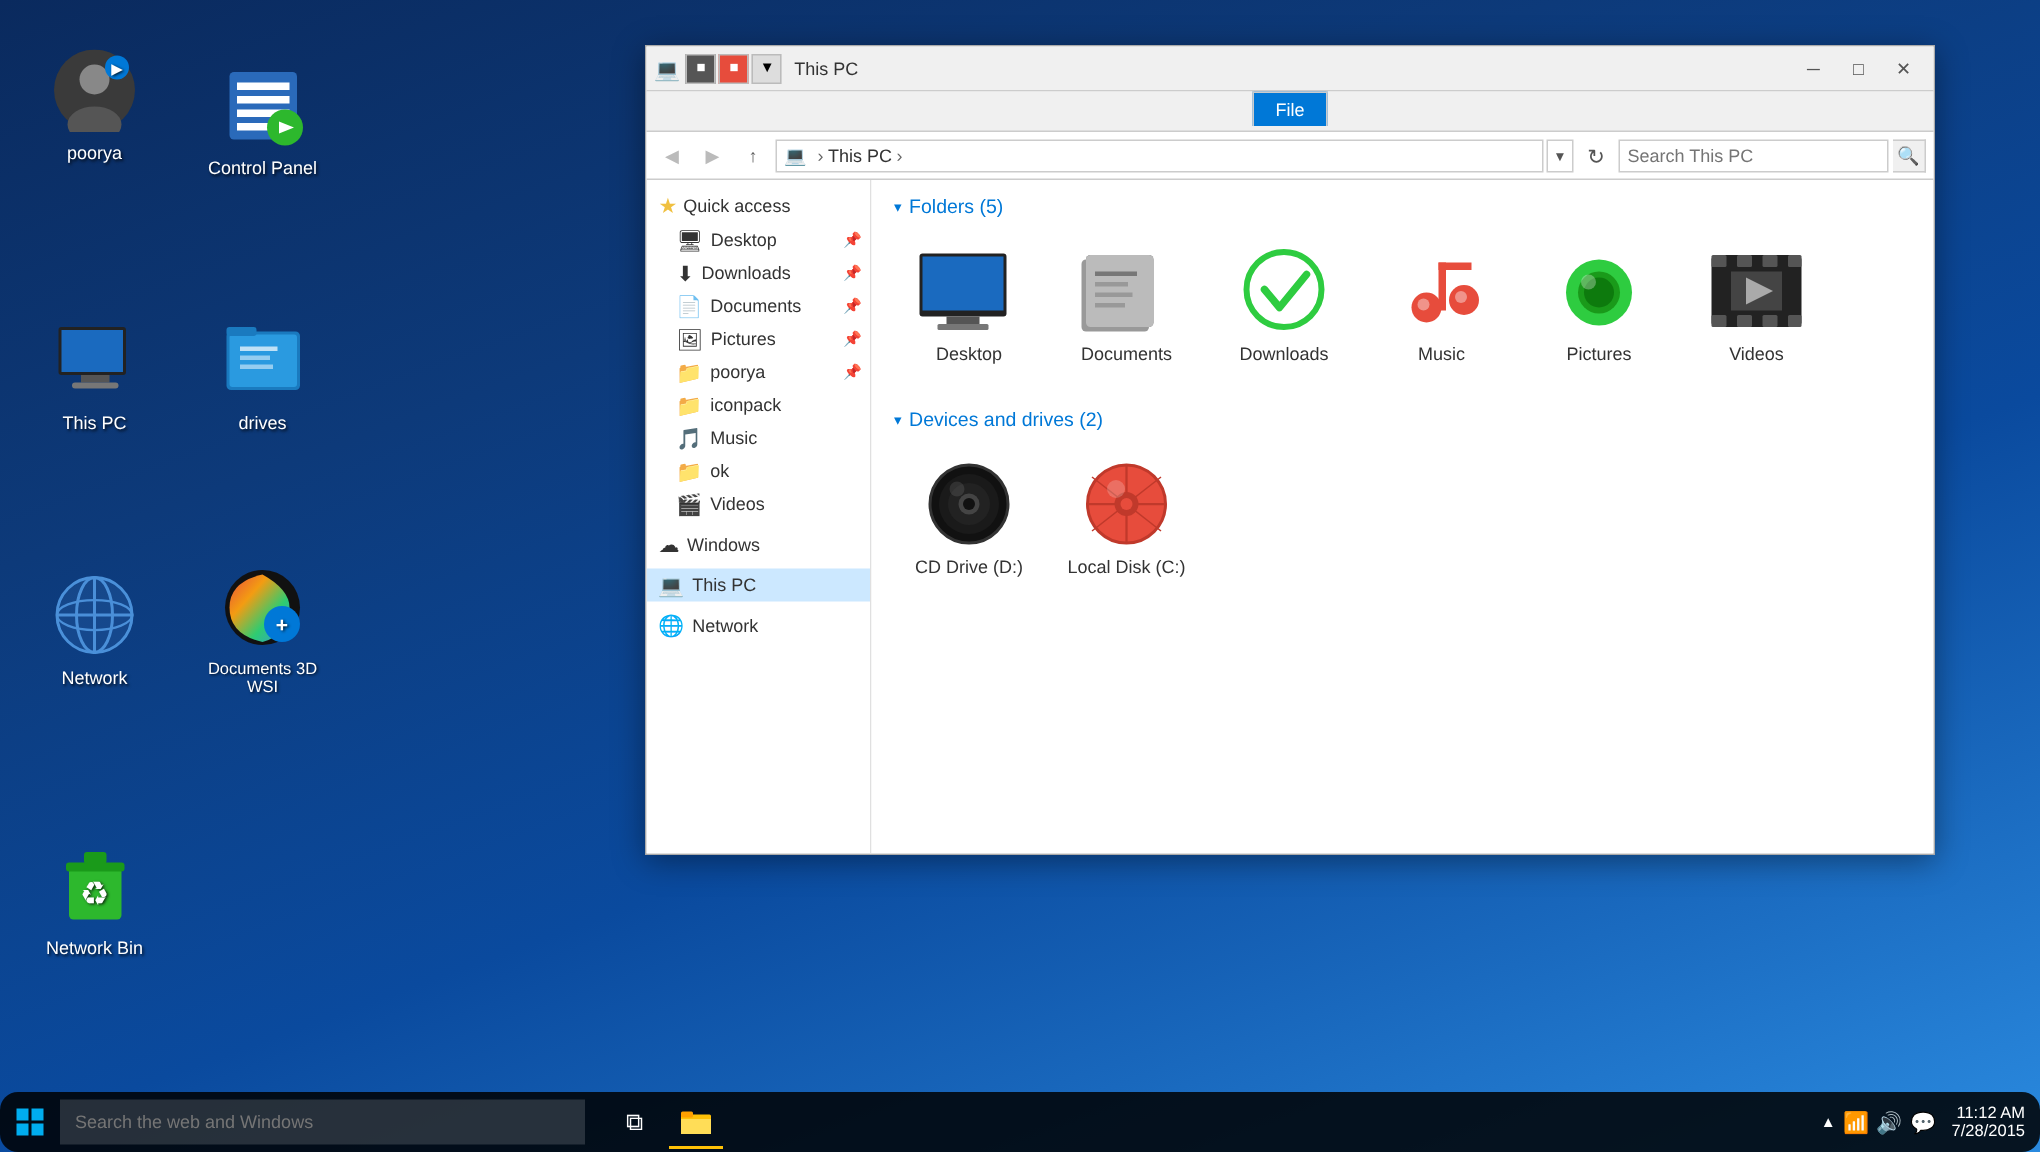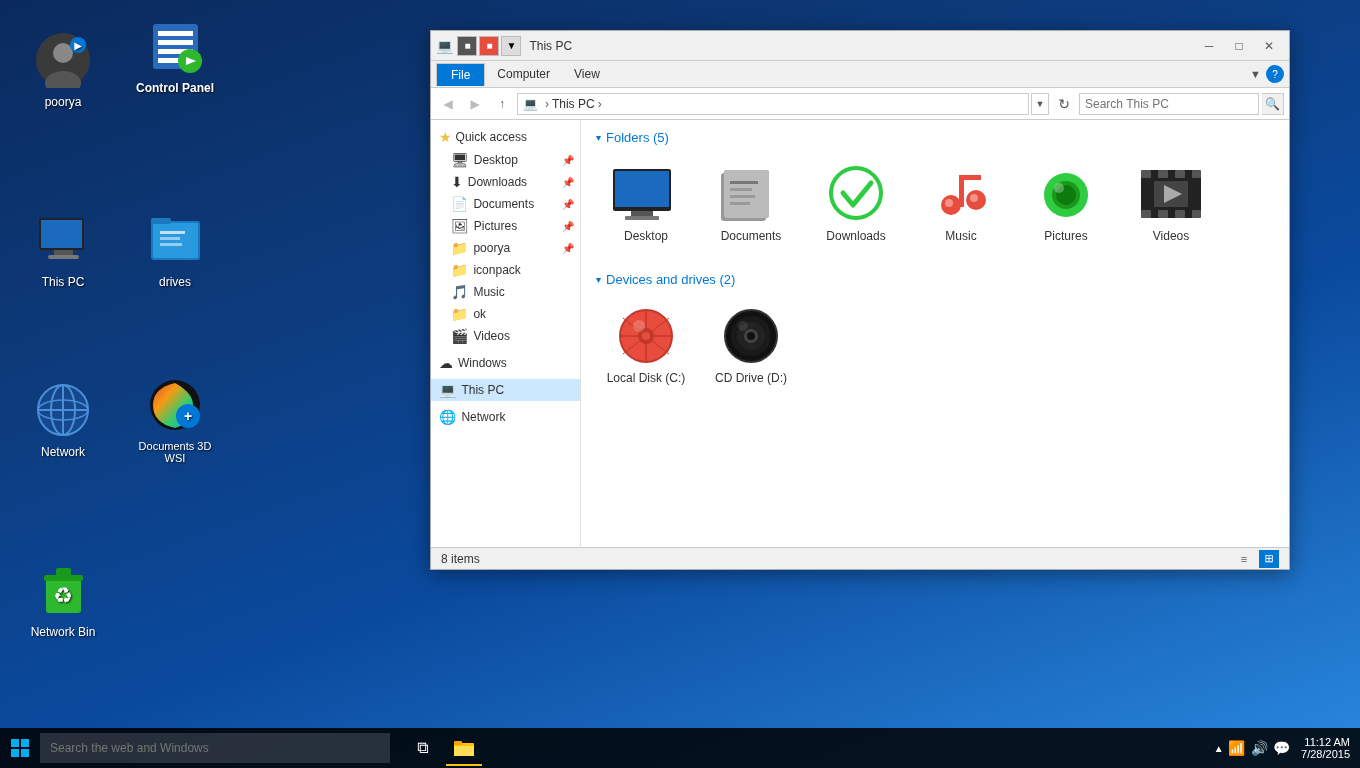--- a/index.html
+++ b/index.html
@@ -41,20 +41,21 @@
     .taskbar {
       position: absolute;
       bottom: 0;
       left: 0;
       width: 1360px;
       height: 40px;
       background: rgba(0,0,0,0.85);
       display: flex;
       align-items: center;
       z-index: 100;
+      border-radius: 12px;
     }
     .taskbar-start {
       width: 40px;
       height: 40px;
       display: flex;
       align-items: center;
       justify-content: center;
       color: white;
       font-size: 18px;
       cursor: pointer;
@@ -168,20 +169,21 @@
     
     .ribbon {
       background: #f0f0f0;
       border-bottom: 1px solid #ccc;
     }
     .ribbon-tabs {
       display: flex;
       align-items: center;
       height: 26px;
       padding: 0 5px;
+      flex-direction: column;
     }
     .ribbon-tab {
       padding: 4px 12px;
       font-size: 12px;
       cursor: pointer;
       color: #333;
     }
     .ribbon-tab.active {
       background: white;
       border: 1px solid #ccc;
@@ -417,21 +419,21 @@
       <circle cx="27" cy="20" r="10" fill="#888"></circle>
       <ellipse cx="27" cy="50" rx="18" ry="12" fill="#555"></ellipse>
 
       <circle cx="42" cy="12" r="8" fill="#0078d7"></circle>
       <text x="42" y="16" text-anchor="middle" font-size="10" fill="white">▶</text>
     </svg>
   </div>
   <div class="icon-label">poorya</div>
 </div>
 
-<div class="desktop-icon" style="left:130px;top:16px;font-weight:bold;">
+<div class="desktop-icon" style="left:130px;top:40px;">
   <div class="icon-img">
     <svg width="55" height="55" viewBox="0 0 55 55">
 
       <rect x="5" y="5" width="45" height="45" rx="3" fill="#2a6aba"></rect>
       <rect x="10" y="12" width="35" height="5" fill="white"></rect>
       <rect x="10" y="21" width="35" height="5" fill="white"></rect>
       <rect x="10" y="30" width="35" height="5" fill="white"></rect>
       <rect x="10" y="39" width="35" height="5" fill="white"></rect>
 
       <circle cx="42" cy="42" r="12" fill="#2db82d"></circle>
@@ -745,65 +747,58 @@
         <span class="section-chevron">▾</span>
         <span>Devices and drives (2)</span>
       </div>
 
       <div class="folder-grid">
 
         <div class="folder-item">
           <div class="folder-icon">
             <svg width="70" height="60" viewBox="0 0 70 60">
 
-              <circle cx="35" cy="30" r="26" fill="#e74c3c"></circle>
-              <circle cx="35" cy="30" r="26" fill="none" stroke="#c0392b" stroke-width="2"></circle>
-
-              <line x1="9" y1="30" x2="61" y2="30" stroke="#c0392b" stroke-width="1.5"></line>
-              <line x1="35" y1="4" x2="35" y2="56" stroke="#c0392b" stroke-width="1.5"></line>
-              <line x1="12" y1="12" x2="58" y2="48" stroke="#c0392b" stroke-width="1"></line>
-              <line x1="58" y1="12" x2="12" y2="48" stroke="#c0392b" stroke-width="1"></line>
-
-              <circle cx="35" cy="30" r="8" fill="#c0392b"></circle>
-              <circle cx="35" cy="30" r="4" fill="#e74c3c"></circle>
-
-              <circle cx="28" cy="20" r="6" fill="rgba(255,255,255,0.2)"></circle>
-            </svg>
-          </div>
-          <div class="folder-label">Local Disk (C:)</div>
-        </div>
-
-        <div class="folder-item">
-          <div class="folder-icon">
-            <svg width="70" height="60" viewBox="0 0 70 60">
-
               <circle cx="35" cy="30" r="26" fill="#111"></circle>
               <circle cx="35" cy="30" r="20" fill="#1a1a1a"></circle>
               <circle cx="35" cy="30" r="14" fill="#222"></circle>
               <circle cx="35" cy="30" r="7" fill="#444"></circle>
               <circle cx="35" cy="30" r="4" fill="#111"></circle>
 
               <circle cx="35" cy="30" r="26" fill="none" stroke="#333" stroke-width="2"></circle>
               <circle cx="27" cy="20" r="5" fill="rgba(255,255,255,0.1)"></circle>
             </svg>
           </div>
           <div class="folder-label">CD Drive (D:)</div>
         </div>
+
+        <div class="folder-item">
+          <div class="folder-icon">
+            <svg width="70" height="60" viewBox="0 0 70 60">
+
+              <circle cx="35" cy="30" r="26" fill="#e74c3c"></circle>
+              <circle cx="35" cy="30" r="26" fill="none" stroke="#c0392b" stroke-width="2"></circle>
+
+              <line x1="9" y1="30" x2="61" y2="30" stroke="#c0392b" stroke-width="1.5"></line>
+              <line x1="35" y1="4" x2="35" y2="56" stroke="#c0392b" stroke-width="1.5"></line>
+              <line x1="12" y1="12" x2="58" y2="48" stroke="#c0392b" stroke-width="1"></line>
+              <line x1="58" y1="12" x2="12" y2="48" stroke="#c0392b" stroke-width="1"></line>
+
+              <circle cx="35" cy="30" r="8" fill="#c0392b"></circle>
+              <circle cx="35" cy="30" r="4" fill="#e74c3c"></circle>
+
+              <circle cx="28" cy="20" r="6" fill="rgba(255,255,255,0.2)"></circle>
+            </svg>
+          </div>
+          <div class="folder-label">Local Disk (C:)</div>
+        </div>
       </div>
 
     </div>
   </div>
 
-  <div class="status-bar">
-    <span>8 items</span>
-    <div class="status-bar-right">
-      <div class="view-btn">≡</div>
-      <div class="view-btn active">⊞</div>
-    </div>
-  </div>
 
 </div>
 
 <div class="taskbar">
   <div class="taskbar-start">
     <svg width="20" height="20" viewBox="0 0 20 20">
       <rect x="1" y="1" width="8" height="8" fill="#00adef"></rect>
       <rect x="11" y="1" width="8" height="8" fill="#00adef"></rect>
       <rect x="1" y="11" width="8" height="8" fill="#00adef"></rect>
       <rect x="11" y="11" width="8" height="8" fill="#00adef"></rect>

